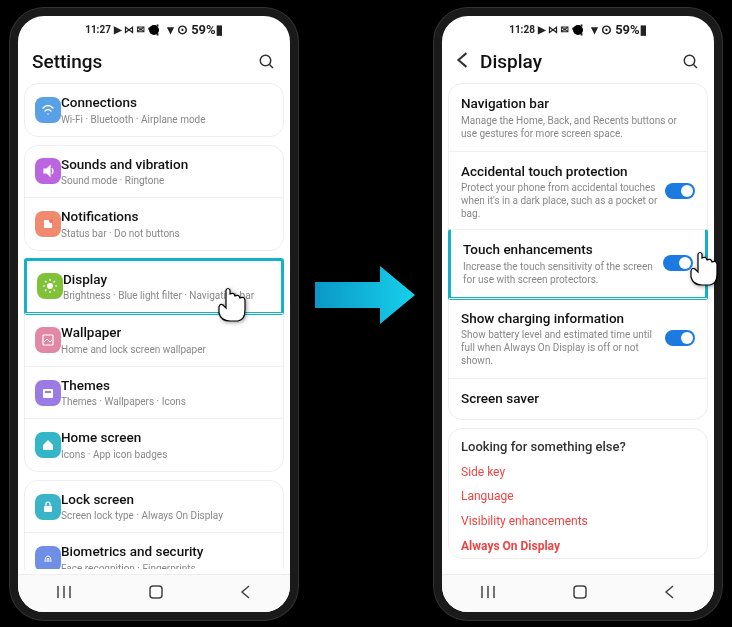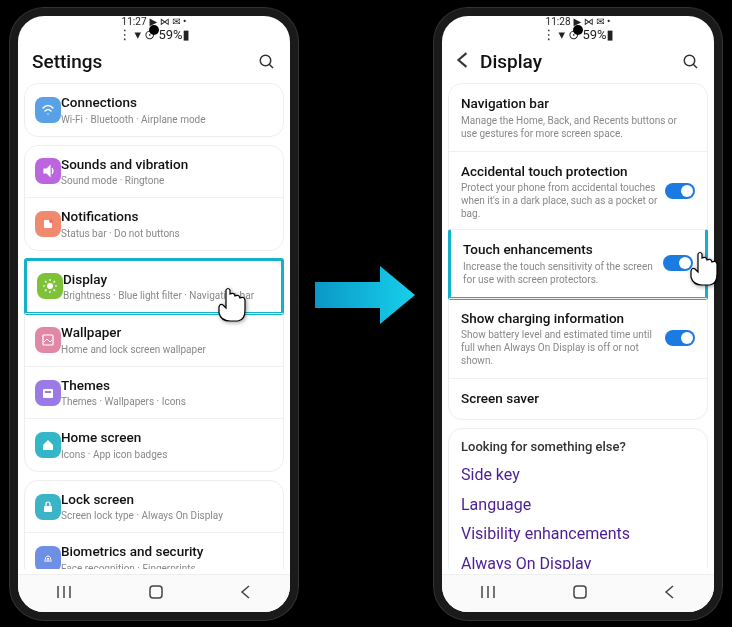--- a/index.html
+++ b/index.html
@@ -20,27 +20,26 @@
     border: 8px solid #1a1a1a;
     box-shadow: 0 0 0 1px #333;
     overflow: hidden;
     top: 8px;
   }
   .phone.left { left: 10px; }
   .phone.right { left: 434px; }
   .status-bar {
     height: 26px;
     display: flex;
-    justify-content: flex-start;
+    justify-content: center;
     align-items: center;
     padding: 0 14px;
     font-size: 10px;
     color: #222;
-    font-weight: 400;
-    flex-direction: column;
+    font-weight: 700;
   }
   .status-left { display: flex; gap: 3px; align-items: center; }
   .status-right { display: flex; gap: 3px; align-items: center; font-size: 13px; }
   .camera {
     position: absolute;
     top: 9px;
     left: 50%;
     transform: translateX(-50%);
     width: 10px;
     height: 10px;
@@ -90,21 +89,21 @@
     border-radius: 8px;
     flex-shrink: 0;
     display: flex;
     align-items: center;
     justify-content: center;
   }
   .row-icon svg { width: 14px; height: 14px; }
   .row-text { flex: 1; min-width: 0; }
   .row-title { font-size: 13.5px; color: #111; font-weight: 500; line-height: 1.3; }
   .row-sub { font-size: 10px; color: #888; line-height: 1.3; margin-top: 1px; }
-  .row-sub.blue { color: #4c1d95; font-size: 16px; padding: 5px 0; }
+  .row-sub.blue { color: #ef4444; font-size: 12px; padding: 5px 0; }
   .highlight {
     border: 3px solid #14b2c8;
     border-radius: 3px;
     margin: -2px -1px;
   }
   .toggle {
     width: 30px; height: 16px;
     border-radius: 10px;
     background: #1b7be0;
     position: relative;
@@ -382,21 +381,21 @@
           <div class="row-text">
             <div class="row-title">Screen saver</div>
           </div>
         </div>
       </div>
       <div class="card">
         <div class="section-label">Looking for something else?</div>
         <div class="row-sub blue" style="padding: 4px 12px;">Side key</div>
         <div class="row-sub blue" style="padding: 4px 12px;">Language</div>
         <div class="row-sub blue" style="padding: 4px 12px;">Visibility enhancements</div>
-        <div class="row-sub blue" style="padding: 4px 12px;">Always On Display</div>
+        <div class="row-sub blue" style="padding: 4px 12px; font-weight: bold;">Always On Display</div>
       </div>
     </div>
   <div class="nav-bar">
     <span class="nav-btn">
       <svg width="16" height="14" viewBox="0 0 16 14">
           <line x1="2" y1="1" x2="2" y2="13" stroke="#444" stroke-width="1.5"></line>
           <line x1="8" y1="1" x2="8" y2="13" stroke="#444" stroke-width="1.5"></line>
           <line x1="14" y1="1" x2="14" y2="13" stroke="#444" stroke-width="1.5"></line>
         </svg>
     </span>

